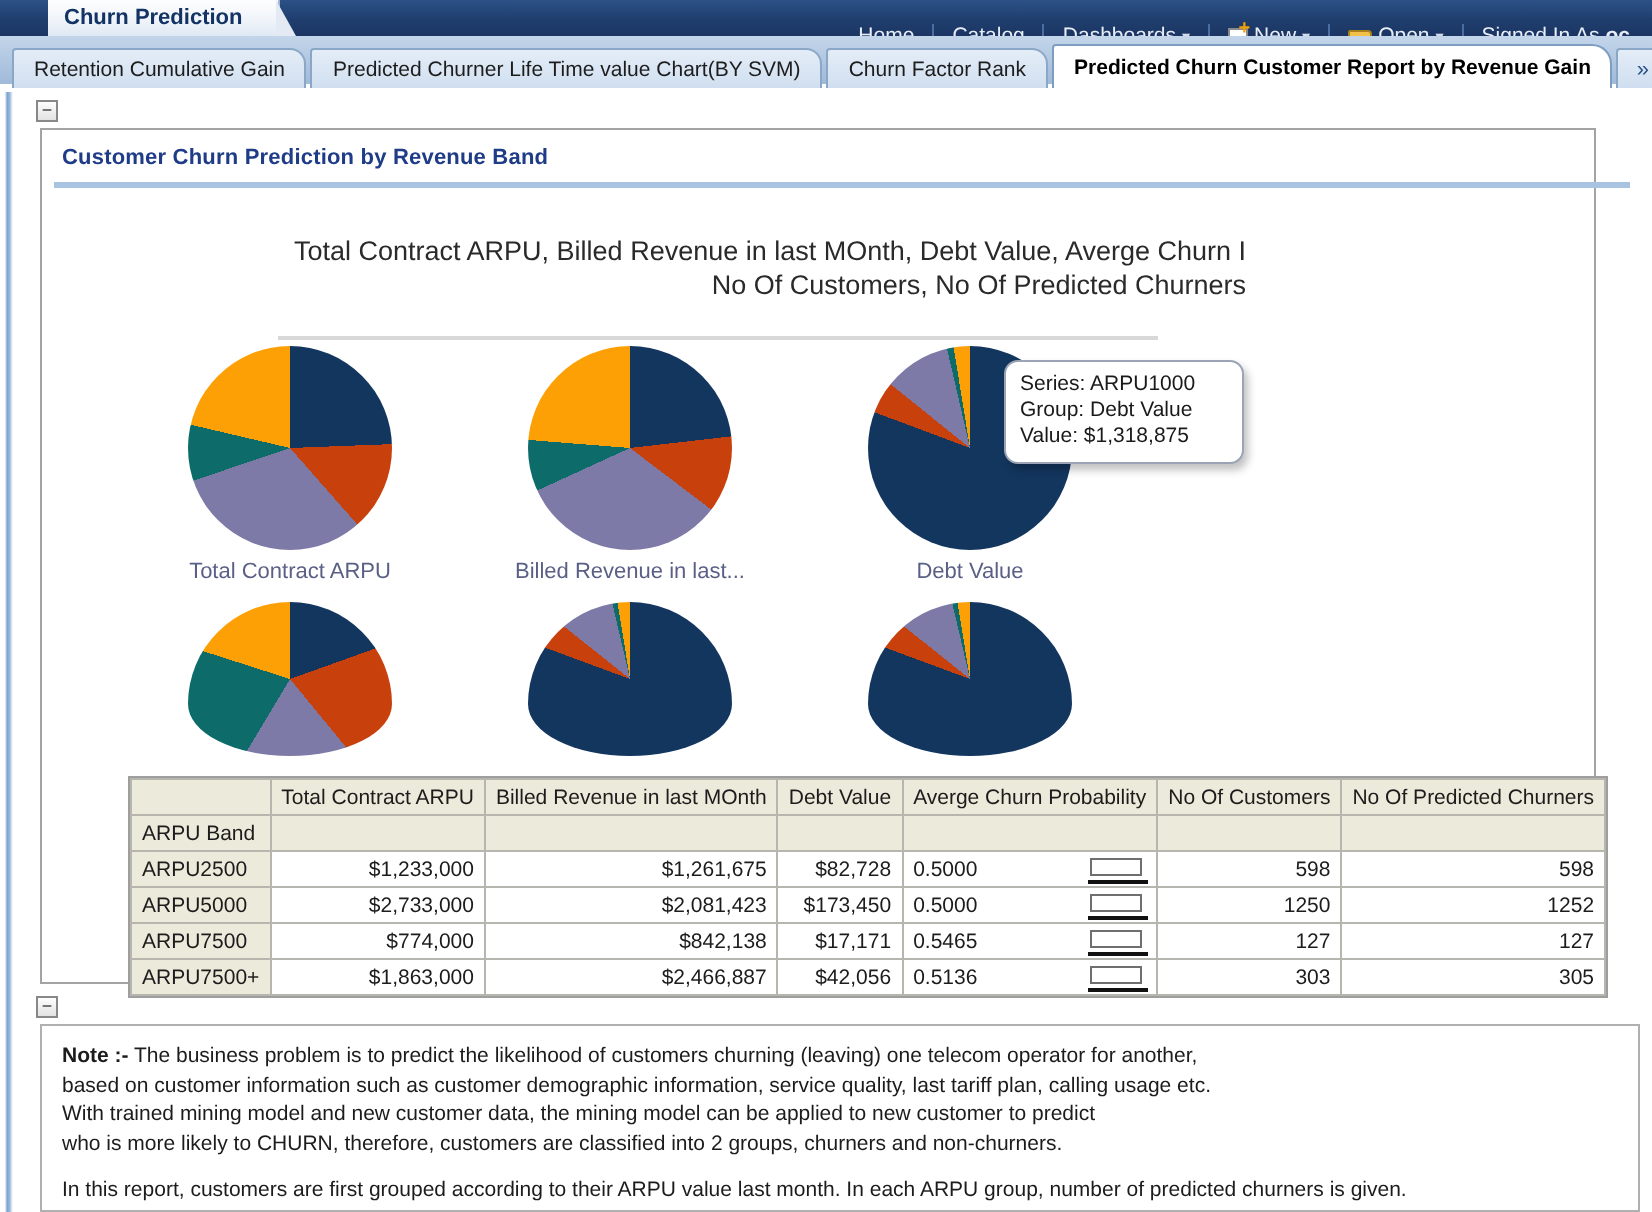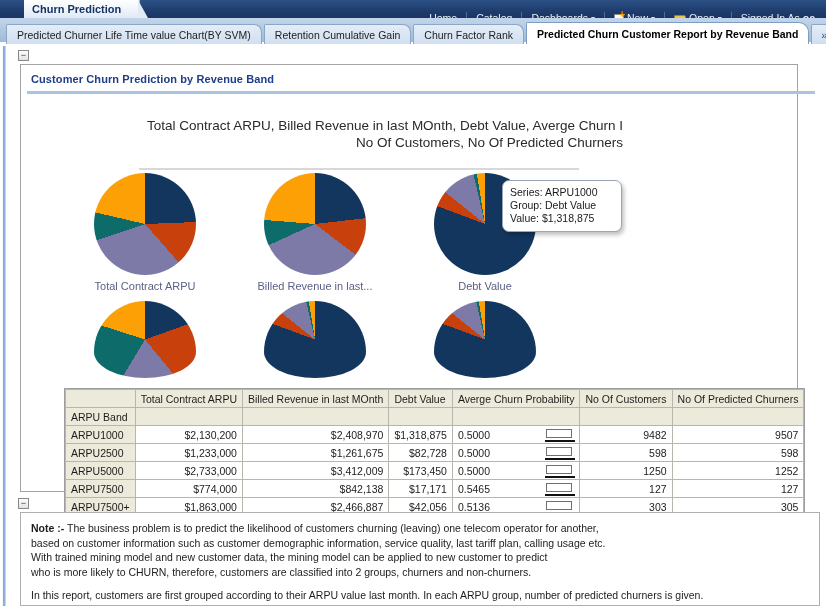--- a/index.html
+++ b/index.html
@@ -328,24 +328,24 @@
       <span class="nav-sep"></span>
       <span class="nav-item">
         <span>Signed In As</span>
         <span style="font-weight:bold">oc</span>
       </span>
     </div>
   </div>
 
   <div class="tabstrip">
     <div class="tabs">
+      <div class="tab">Retention Cumulative Gain</div>
       <div class="tab">Predicted Churner Life Time value Chart(BY SVM)</div>
-      <div class="tab">Retention Cumulative Gain</div>
       <div class="tab">Churn Factor Rank</div>
-      <div class="tab active">Predicted Churn Customer Report by Revenue Band</div>
+      <div class="tab active">Predicted Churn Customer Report by Revenue Gain</div>
       <div class="tab-more">»</div>
     </div>
   </div>
 
   <div class="page">
     <div class="left-rail"></div>
 
     <div class="sec1">
       <div class="collapse-btn">−</div>
       <div class="sec1-inner">
@@ -410,51 +410,38 @@
             </thead>
             <tbody>
               <tr>
                 <td class="band-head">ARPU Band</td>
                 <td class="empty"></td>
                 <td class="empty"></td>
                 <td class="empty"></td>
                 <td class="empty"></td>
                 <td class="empty"></td>
                 <td class="empty"></td>
-              </tr>
-              <tr>
-                <td class="band-cell">ARPU1000</td>
-                <td class="num">$2,130,200</td>
-                <td class="num">$2,408,970</td>
-                <td class="num">$1,318,875</td>
-                <td class="prob">
-                  <span>0.5000</span>
-                  <span class="bar-wrap"><span class="bar-fill" style="width: 50%;"></span></span>
-                  <span class="bar-base"></span>
-                </td>
-                <td class="num">9482</td>
-                <td class="num">9507</td>
               </tr>
               <tr>
                 <td class="band-cell">ARPU2500</td>
                 <td class="num">$1,233,000</td>
                 <td class="num">$1,261,675</td>
                 <td class="num">$82,728</td>
                 <td class="prob">
                   <span>0.5000</span>
                   <span class="bar-wrap"><span class="bar-fill" style="width: 50%;"></span></span>
                   <span class="bar-base"></span>
                 </td>
                 <td class="num">598</td>
                 <td class="num">598</td>
               </tr>
               <tr>
                 <td class="band-cell">ARPU5000</td>
                 <td class="num">$2,733,000</td>
-                <td class="num">$3,412,009</td>
+                <td class="num">$2,081,423</td>
                 <td class="num">$173,450</td>
                 <td class="prob">
                   <span>0.5000</span>
                   <span class="bar-wrap"><span class="bar-fill" style="width: 50%;"></span></span>
                   <span class="bar-base"></span>
                 </td>
                 <td class="num">1250</td>
                 <td class="num">1252</td>
               </tr>
               <tr>

